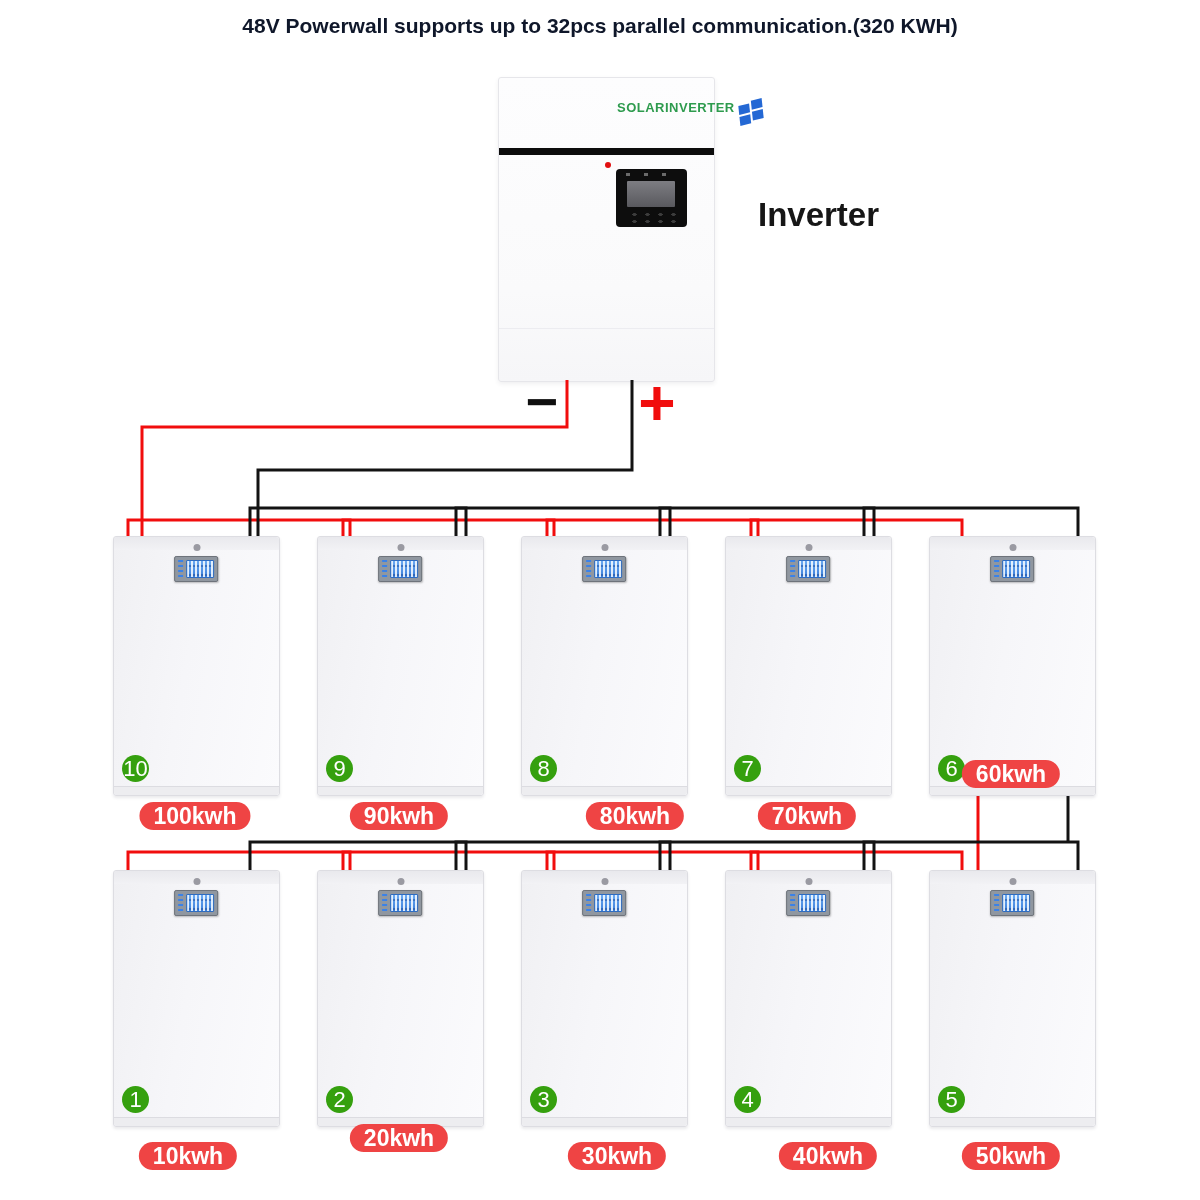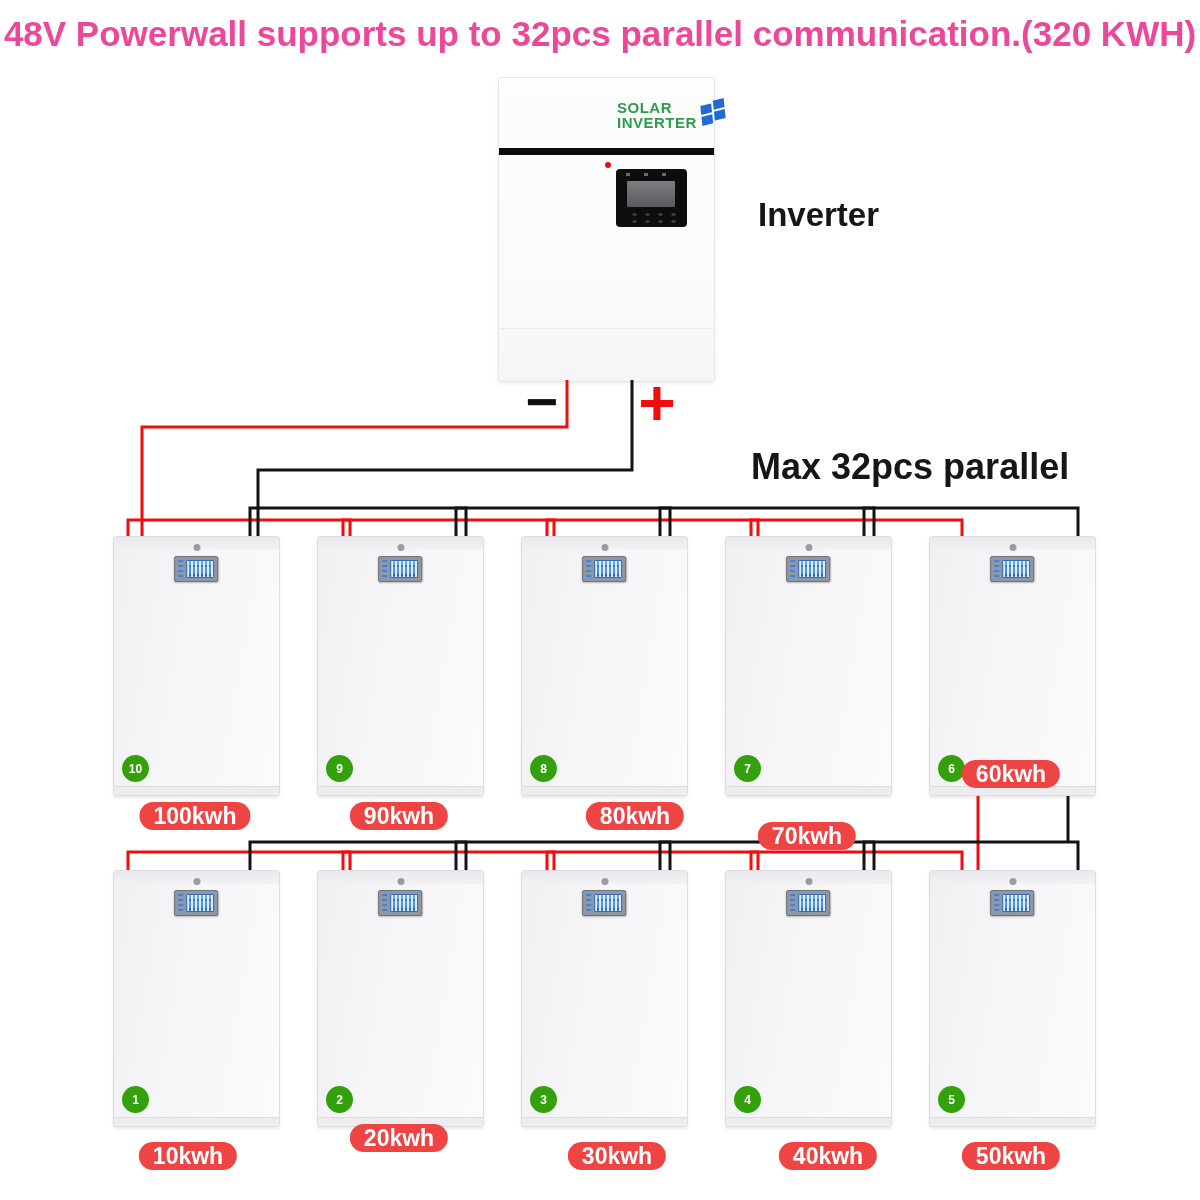--- a/index.html
+++ b/index.html
@@ -3,33 +3,33 @@
 <meta charset="utf-8">
 <style>
   html,body{margin:0;padding:0;background:#ffffff;}
   .stage{
     position:relative;width:1200px;height:1200px;background:#ffffff;overflow:hidden;
     font-family:"Liberation Sans","DejaVu Sans",sans-serif;
   }
   
   .page-title{
     position:absolute;left:0;top:14px;width:1200px;text-align:center;
-    font-size:35px;font-weight:700;color:#ec4899;letter-spacing:0px;
+    font-size:21px;font-weight:700;color:#0f172a;letter-spacing:0px;
   }
   
   .inverter{
     position:absolute;left:498px;top:77px;width:215px;height:303px;
     background:linear-gradient(180deg,#fdfdfe 0%,#fafafb 70%,#f6f6f8 100%);
     border:1px solid #e6e6ea;border-radius:3px;box-shadow:0 2px 4px rgba(60,60,80,.08);
   }
   .inv-stripe{position:absolute;left:0;top:70px;width:100%;height:7px;background:#0c0c0c;}
   .inv-seam{position:absolute;left:0;top:250px;width:100%;height:1px;background:#ececf0;}
   .brand{position:absolute;left:118px;top:22px;display:flex;align-items:flex-start;}
-  .brand-text{display:flex;flex-direction:column;line-height:15px;
-    font-size:15px;font-weight:700;color:#2e9b4e;letter-spacing:.5px;}
+  .brand-text{display:flex;flex-direction:row;line-height:15px;
+    font-size:13px;font-weight:700;color:#2e9b4e;letter-spacing:.5px;}
   .panel-icon{display:flex;gap:2px;margin-left:4px;transform:rotate(-6deg);}
   .panel-icon .col{display:flex;flex-direction:column;gap:2px;}
   .panel-icon .col.c1{margin-top:4px;}
   .panel-icon i{display:block;width:11px;height:9px;background:#2468d4;transform:skewY(-8deg);}
   .inv-led{position:absolute;left:106px;top:84px;width:6px;height:6px;border-radius:50%;background:#e21010;}
   .inv-panel{
     position:absolute;left:117px;top:91px;width:71px;height:58px;
     background:#0d0d0d;border-radius:4px;
   }
   .inv-screen{
@@ -70,21 +70,21 @@
   .b-leds{width:5px;height:100%;
     background:repeating-linear-gradient(180deg,#3b82e8 0 2px,transparent 2px 5px);}
   .b-lcd{flex:1;border:1px solid #2f6cc0;border-radius:1px;
     background:
       repeating-linear-gradient(90deg,rgba(240,248,255,.9) 0 2px,transparent 2px 4px),
       repeating-linear-gradient(180deg,transparent 0 4px,rgba(30,80,160,.55) 4px 6px,transparent 6px 9px),
       linear-gradient(180deg,#6aa9f2,#3c7fd9);
     background-blend-mode:normal;}
   .b-num{
     position:absolute;left:8px;bottom:13px;width:27px;height:27px;border-radius:50%;
-    background:#35a00e;color:#ffffff;font-size:12px;font-weight:700;
+    background:#35a00e;color:#ffffff;font-size:22px;font-weight:400;
     display:flex;align-items:center;justify-content:center;z-index:3;margin-top:48px;
   }
   .pill{
     position:absolute;transform:translateX(-50%);z-index:3;
     background:#ef4444;color:#ffffff;font-size:23px;font-weight:700;
     line-height:28px;padding:0 14px;border-radius:15px;white-space:nowrap;
   }
 </style>
 </head>
 <body>
@@ -143,21 +143,20 @@
       <div class="inv-marks"></div>
       <div class="inv-screen"></div>
       <div class="inv-btns"></div>
     </div>
     <div class="inv-seam"></div>
   </div>
 
   <div class="inverter-label">Inverter</div>
   <div class="sym sym-minus">−</div>
   <div class="sym sym-plus">+</div>
-  <div class="parallel-note">Max 32pcs parallel</div>
 
   <div class="battery" style="left:113px;top:536px;height:258px">
     <span class="b-logo"></span>
     <div class="b-screen">
         <span class="b-leds"></span>
         <span class="b-lcd"></span>
       </div>
     <span class="b-num">10</span>
   </div>
   <div class="pill" style="left:195px;top:802px">100kwh</div>
@@ -183,21 +182,21 @@
   <div class="pill" style="left:635px;top:802px">80kwh</div>
 
   <div class="battery" style="left:725px;top:536px;height:258px">
     <span class="b-logo"></span>
     <div class="b-screen">
         <span class="b-leds"></span>
         <span class="b-lcd"></span>
       </div>
     <span class="b-num">7</span>
   </div>
-  <div class="pill" style="left:807px;top:822px">70kwh</div>
+  <div class="pill" style="left:807px;top:802px">70kwh</div>
 
   <div class="battery" style="left:929px;top:536px;height:258px">
     <span class="b-logo"></span>
     <div class="b-screen">
         <span class="b-leds"></span>
         <span class="b-lcd"></span>
       </div>
     <span class="b-num">6</span>
   </div>
   <div class="pill" style="left:1011px;top:760px">60kwh</div>

